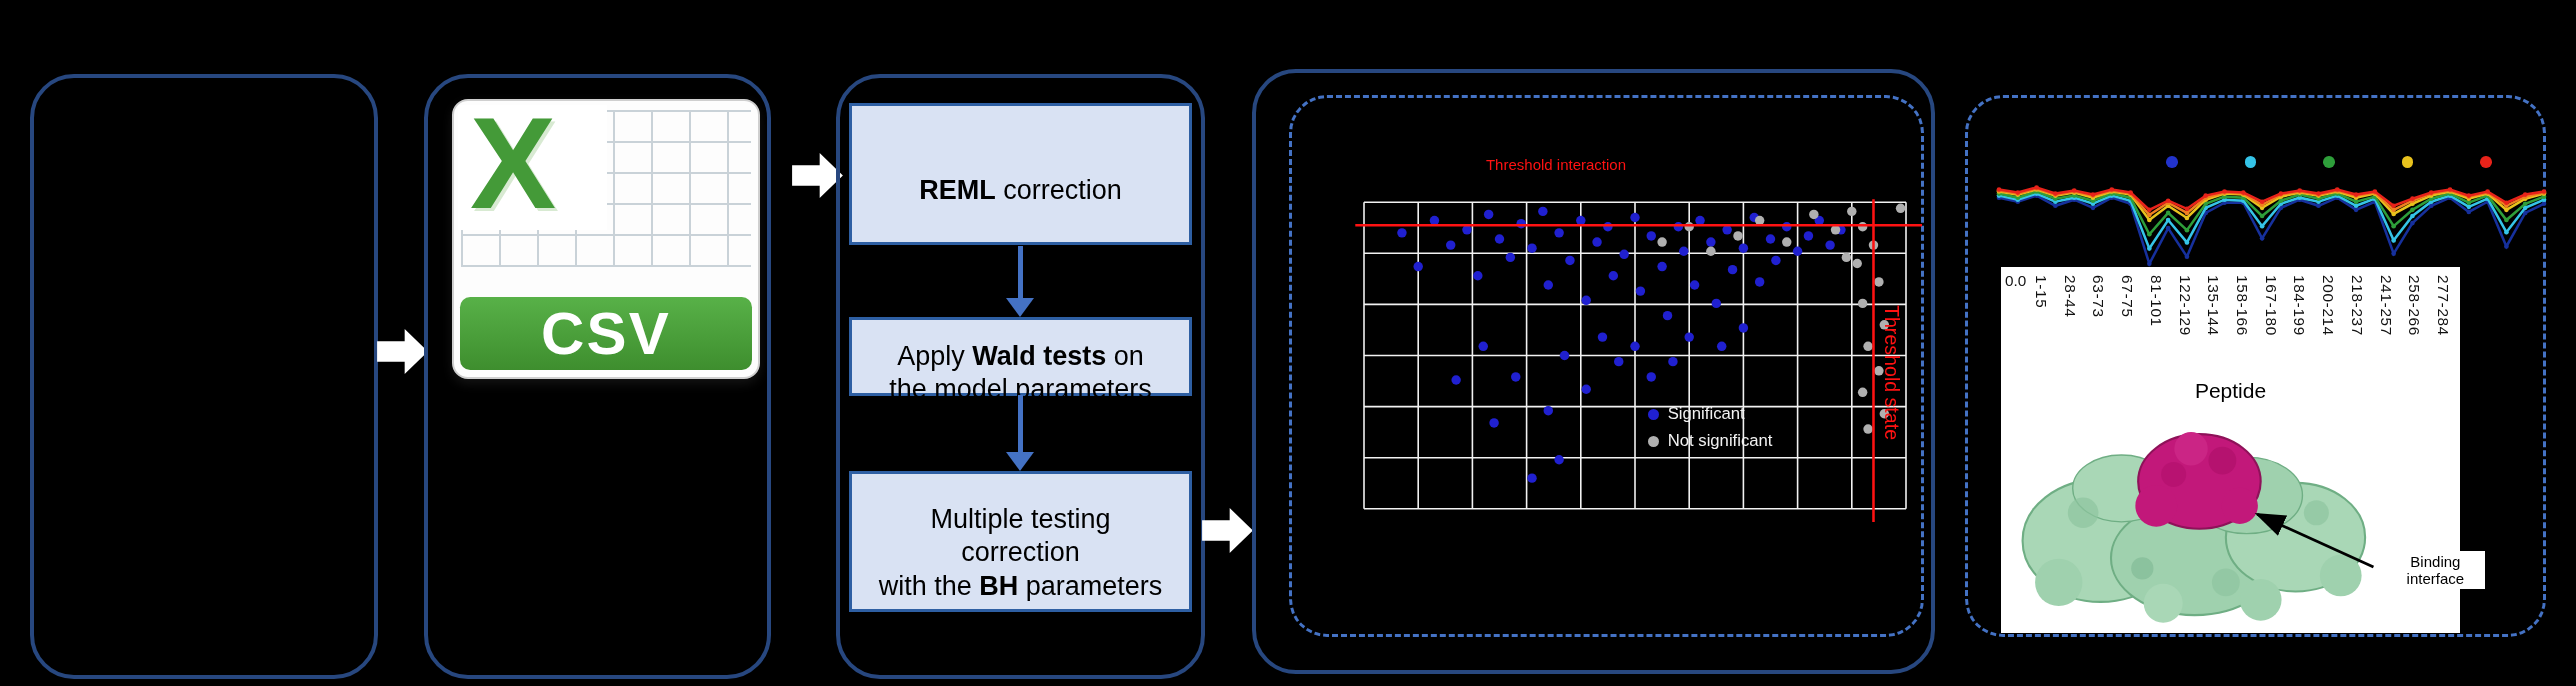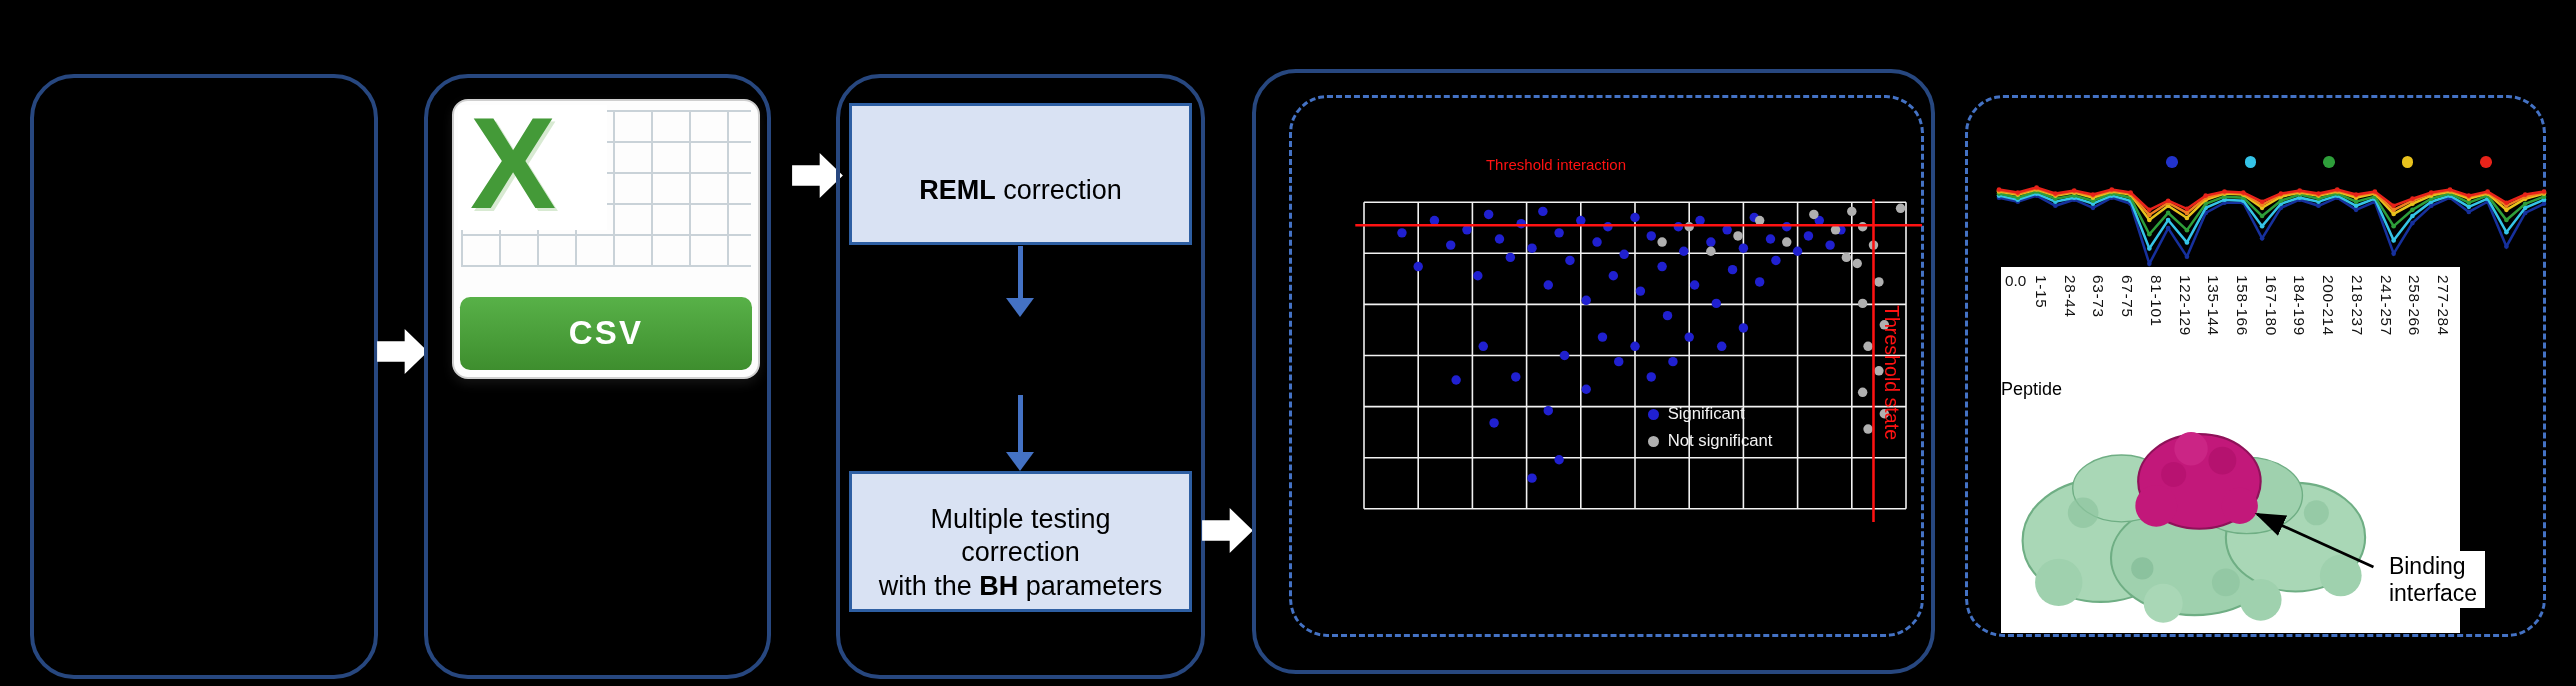--- a/index.html
+++ b/index.html
@@ -31,37 +31,37 @@
         box-shadow:0 4.4px 10.2px rgba(255,255,255,0.08);}
   .csv-grid{position:absolute;left:7.3px;top:8.7px;right:7.3px;height:157px;
         background-image:
           repeating-linear-gradient(to right,#c9d2d8 0 2.2px,transparent 2.2px 38px),
           repeating-linear-gradient(to bottom,#c9d2d8 0 2.2px,transparent 2.2px 31px);}
   .csv-xpatch{position:absolute;left:4.4px;top:4.4px;width:149px;height:125px;background:#fff;}
   .csv-x{position:absolute;left:16px;top:-11.6px;font-size:129px;font-weight:bold;
         color:#449a38;text-shadow:2.9px 2.9px 0 #d8ead2;}
   .csv-banner{position:absolute;left:5.8px;right:5.8px;bottom:7.3px;height:73px;border-radius:10.2px;
         background:linear-gradient(#58b148,#3e8e2e);display:flex;align-items:center;justify-content:center;}
-  .csv-banner span{color:#fff;font-weight:bold;font-size:33px;letter-spacing:2.2px;}
+  .csv-banner span{color:#fff;font-weight:bold;font-size:60px;letter-spacing:2.2px;}
 
   
   .scatter-title{color:#ff1212;font-size:15px;text-align:center;width:378px;}
   .scatter-vlabel{color:#ff1212;font-size:19.6px;writing-mode:vertical-rl;}
   #scatter-legend{color:#f2f2f2;font-size:16.7px;}
   .leg-row{display:flex;align-items:center;gap:8.7px;margin-bottom:7.3px;}
   .leg-dot{width:11px;height:11px;border-radius:50%;display:inline-block;}
 
   
   #uptake-legend{display:flex;gap:67px;}
   .udot{width:11.6px;height:11.6px;border-radius:50%;display:inline-block;}
   .pep-panel{background:#ffffff;}
   .ytick{color:#111;font-size:15.3px;}
   .pep-tick{position:absolute;top:0;writing-mode:vertical-rl;font-size:15.3px;color:#111;letter-spacing:0.7px;}
-  .pep-label{text-align:left;font-size:18px;color:#000;width:459px;}
-  .binding-label{font-size:23px;color:#000;line-height:1.18;background:#fff;width:93px;padding:1.5px 2.9px;}
+  .pep-label{text-align:center;font-size:21px;color:#000;width:459px;}
+  .binding-label{font-size:15px;color:#000;line-height:1.18;background:#fff;width:93px;padding:1.5px 2.9px;text-align:center;}
 </style>
 </head>
 <body>
 
 <div class="page">
 
   <div class="frame abs" style="left:30px;top:74px;width:348px;height:605px;"></div>
 
   <svg class="warrow abs" style="left:377px;top:329px;" width="51" height="45" viewBox="0 0 70 62">
     <polygon points="0,17 38,17 38,0 70,31 38,62 38,45 0,45"></polygon>
@@ -87,20 +87,26 @@
     <div>
       <b>REML</b><span> correction</span>
     </div>
   </div>
 
   <div class="varrow abs" style="left:1006px;top:246px;height:71px;">
     <div class="shaft" style="height:52px;"></div>
       <div class="head"></div>
   </div>
 
+  <div class="step abs" style="left:849px;top:317px;width:343px;height:79px;">
+    <div>
+      <span>Apply </span><b>Wald tests</b><span> on
+the model parameters</span>
+    </div>
+  </div>
 
   <div class="varrow abs" style="left:1006px;top:395px;height:76px;">
     <div class="shaft" style="height:57px;"></div>
       <div class="head"></div>
   </div>
 
   <div class="step abs" style="left:849px;top:471px;width:343px;height:141px;align-items:flex-end;">
     <div>
       <span>Multiple testing
 correction

